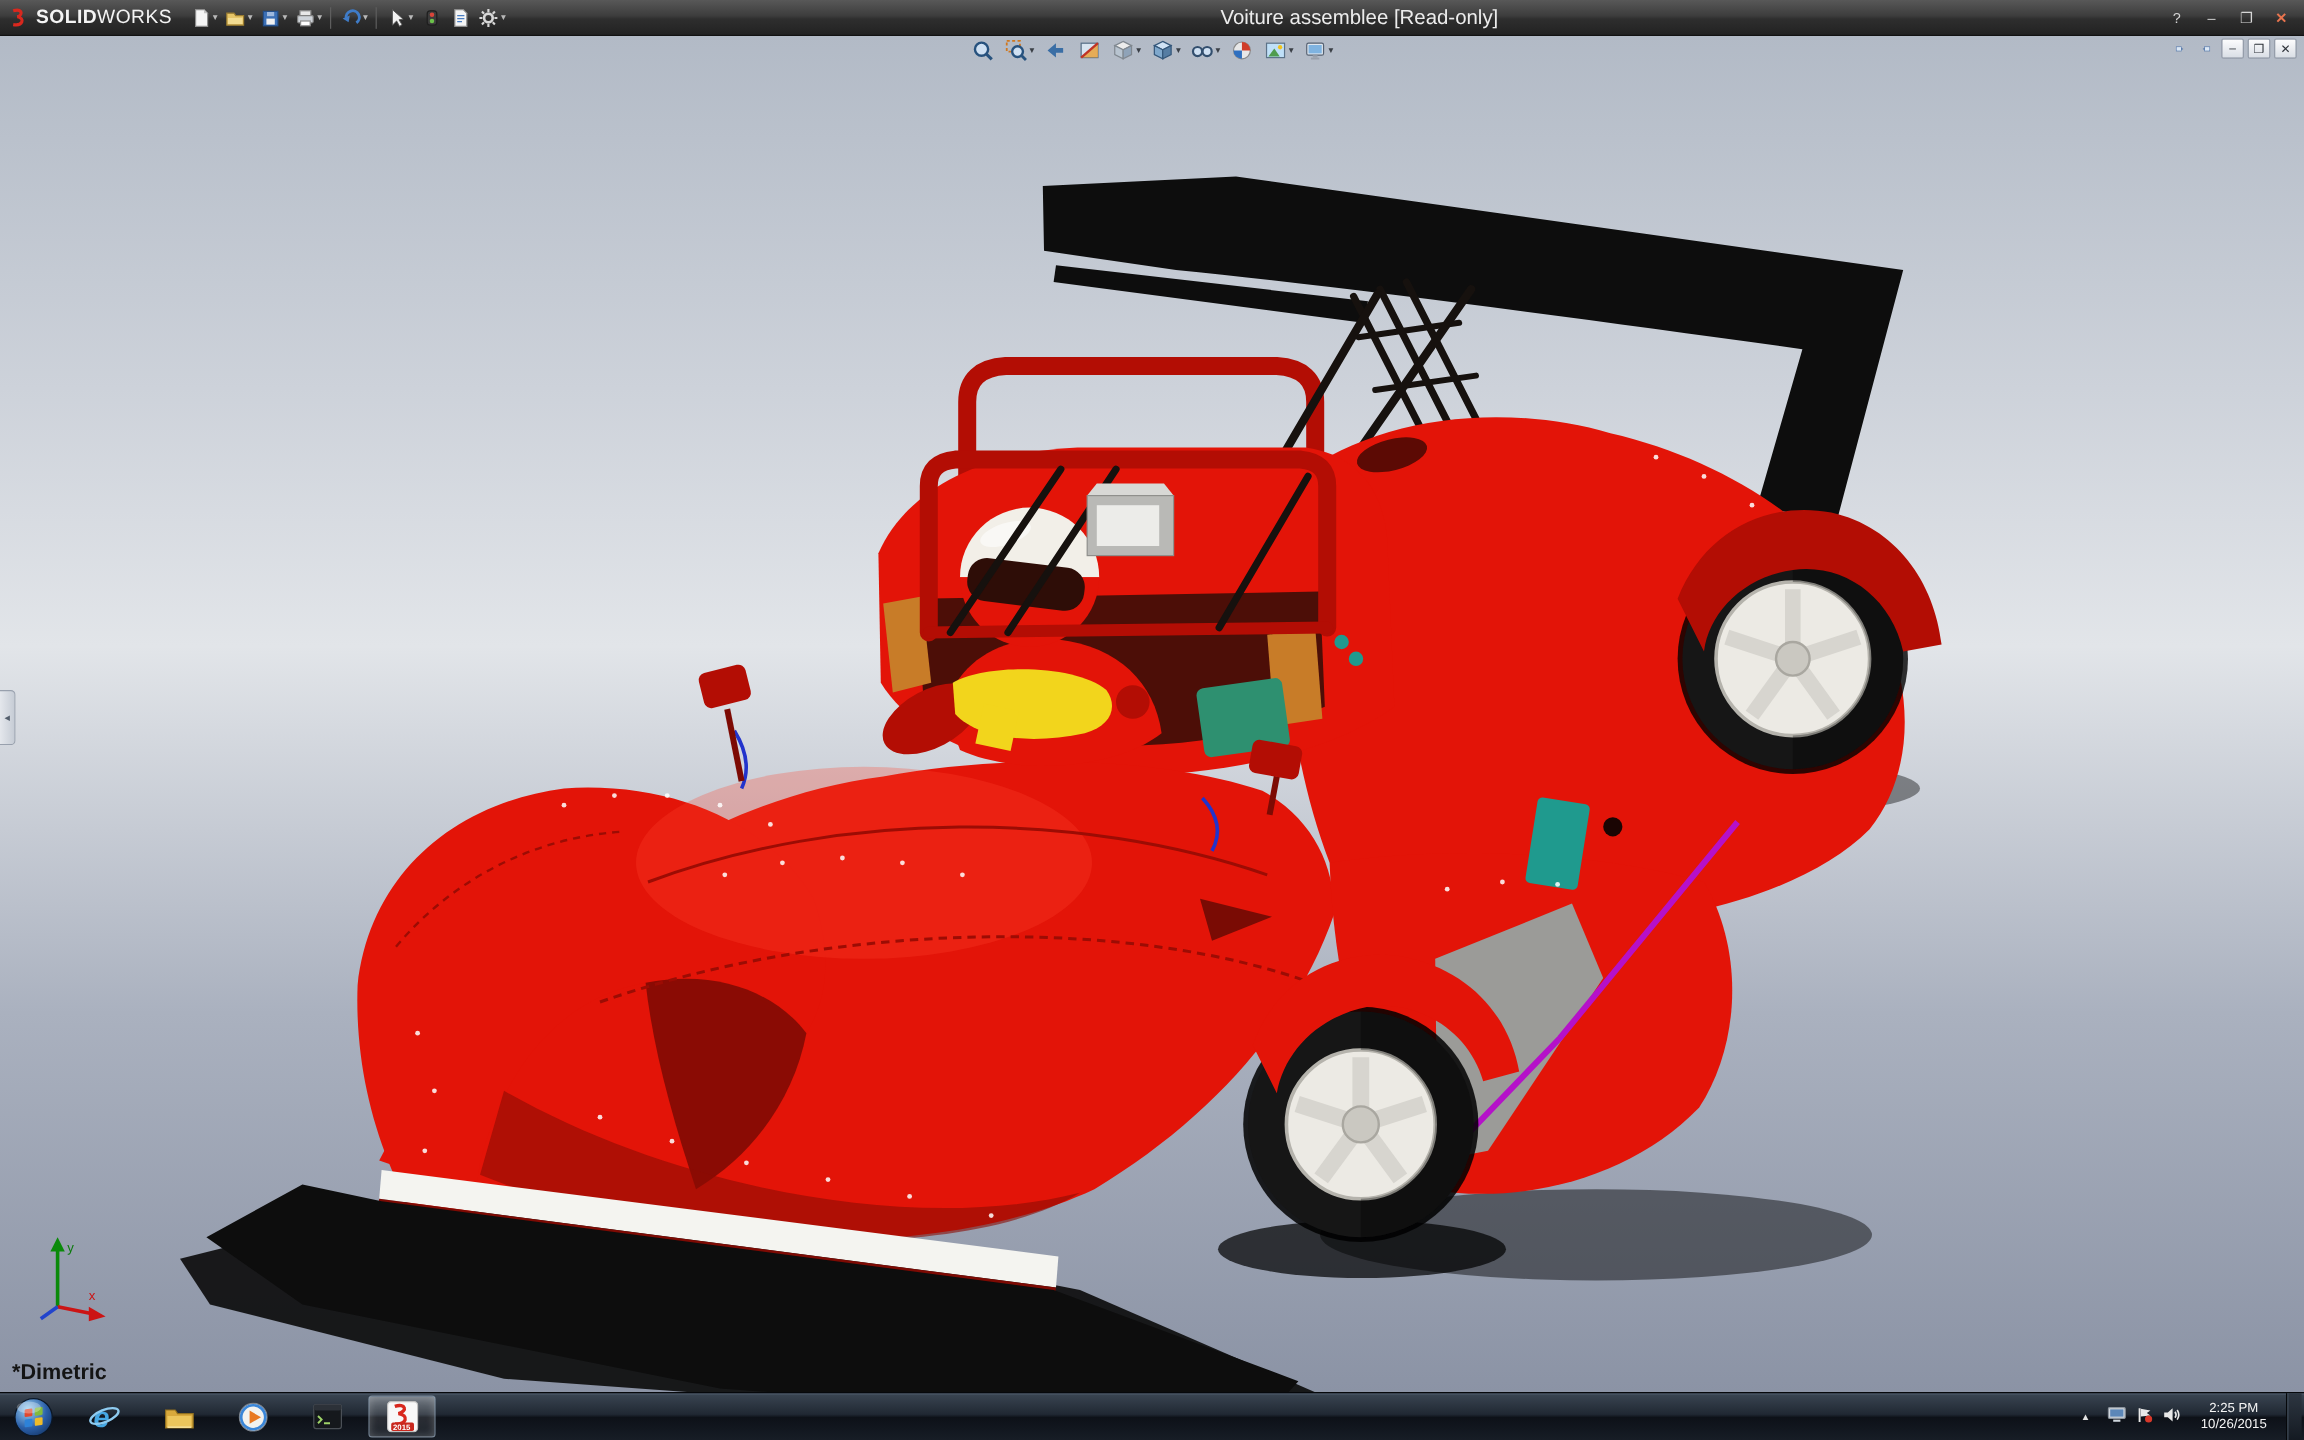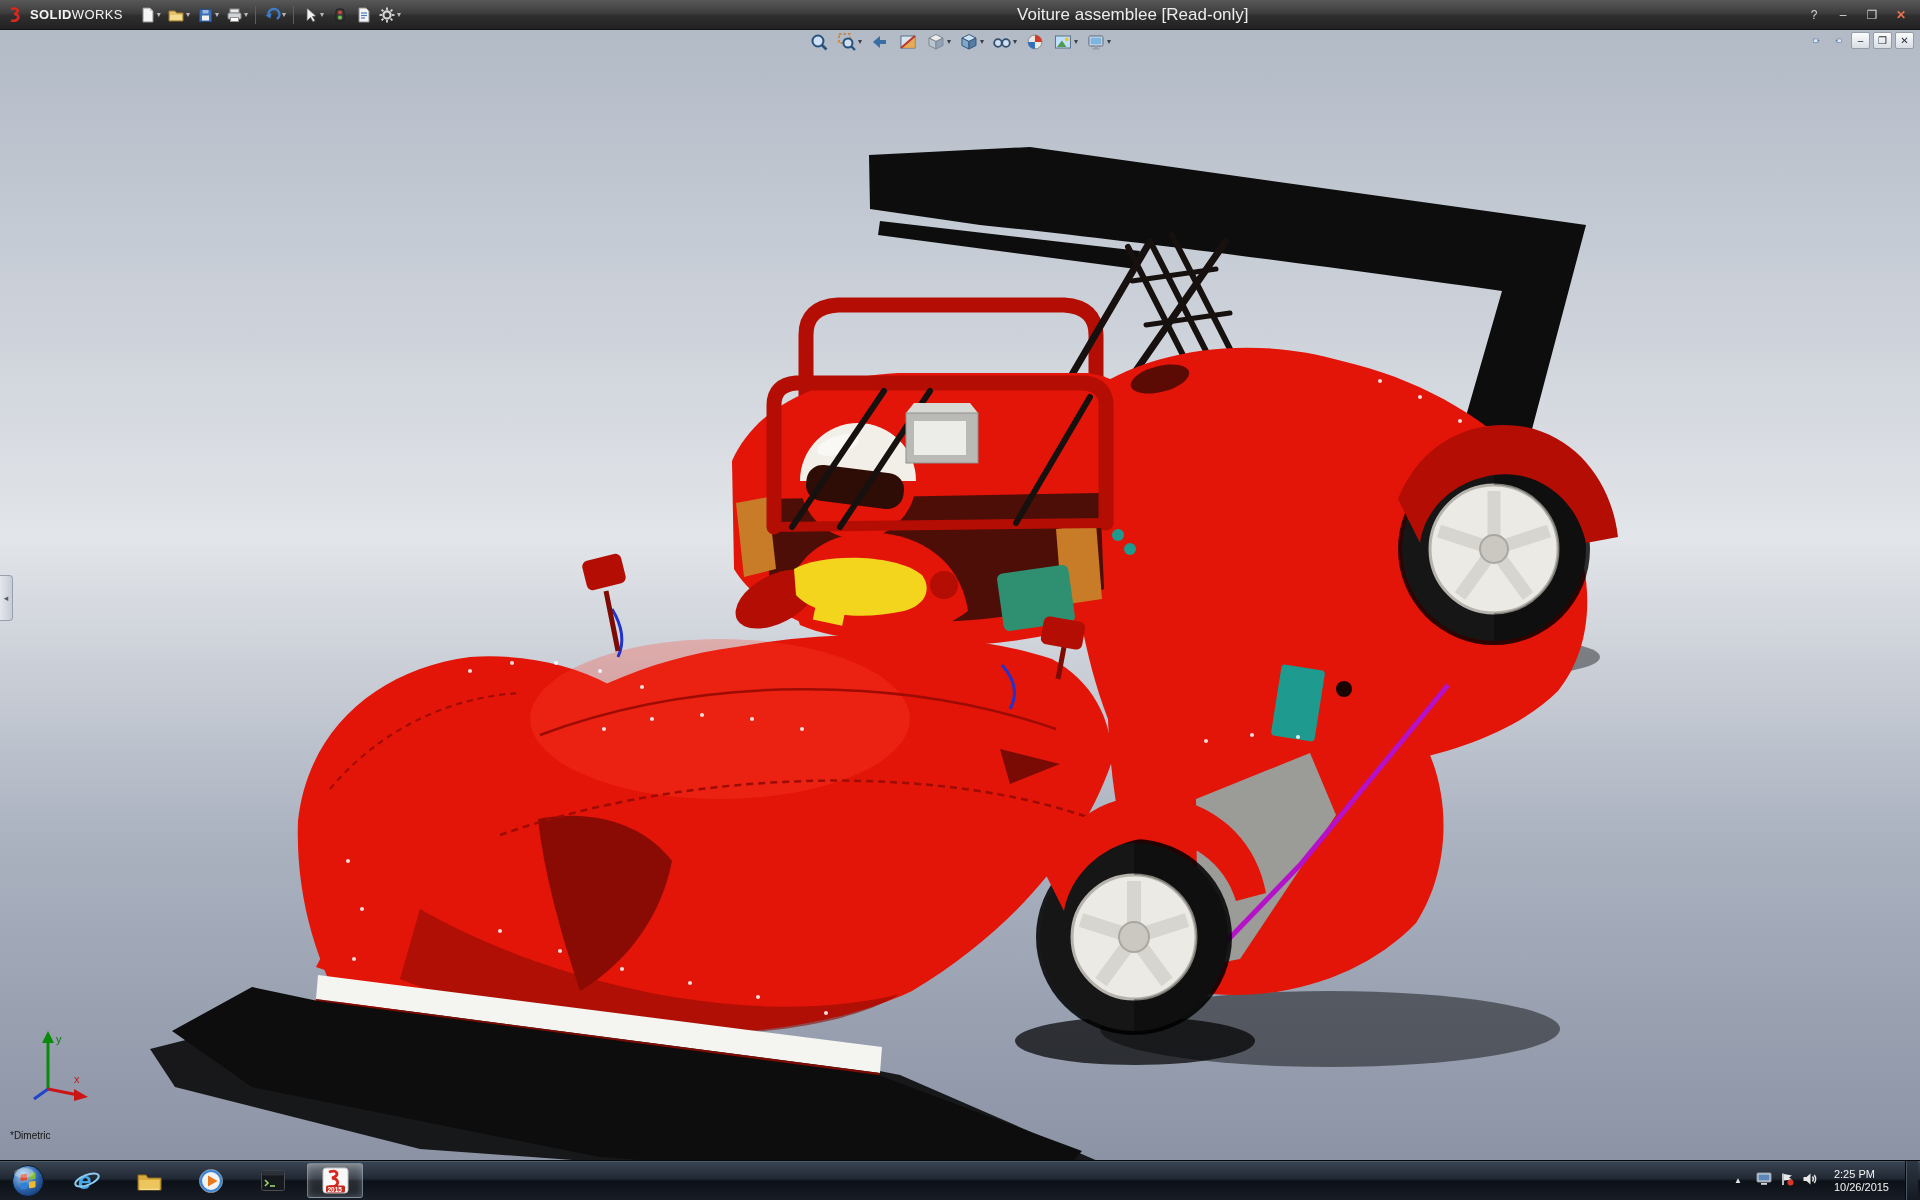--- a/index.html
+++ b/index.html
@@ -4,21 +4,21 @@
 <style>
   html,body{margin:0;padding:0;}
   body{width:1920px;height:1200px;overflow:hidden;font-family:"Liberation Sans",sans-serif;background:#000;}
   .screen{position:relative;width:1920px;height:1200px;}
 
   
   .titlebar{position:absolute;top:0;left:0;right:0;height:29px;display:flex;align-items:center;
     background:linear-gradient(180deg,#585858 0%,#3d3d3d 45%,#2e2e2e 55%,#222 100%);
     border-bottom:1px solid #121212;color:#e8e8e8;z-index:30;}
   .brand{display:flex;align-items:center;gap:5px;padding:0 12px 0 8px;}
-  .brand-text{font-size:13px;letter-spacing:.4px;color:#f4f4f4;}
+  .brand-text{font-size:16px;letter-spacing:.4px;color:#f4f4f4;}
   .brand-bold{font-weight:bold;}
   .tb-btn{display:flex;align-items:center;gap:1px;height:24px;padding:0 3px;background:transparent;border:none;cursor:default;}
   .tb-caret{color:#b8b8b8;font-size:8px;line-height:8px;}
   .tb-sep{width:1px;height:18px;background:#5e5e5e;margin:0 4px;}
   .tb-title{position:absolute;left:59%;transform:translateX(-50%);font-size:17px;color:#ececec;white-space:nowrap;}
   .win-controls{margin-left:auto;display:flex;align-items:center;gap:3px;padding-right:6px;}
   .wc-btn{width:26px;height:20px;display:flex;align-items:center;justify-content:center;background:transparent;border:none;color:#d6d6d6;font-size:12px;}
   .wc-close{color:#e8744e;font-weight:bold;}
 
   
@@ -33,34 +33,34 @@
   .doc-controls{position:absolute;top:3px;right:6px;display:flex;gap:3px;z-index:6;}
   .dc-btn{width:19px;height:17px;display:flex;align-items:center;justify-content:center;font-size:10px;color:#2a2f36;
     background:linear-gradient(#fcfcfd,#d9dee5);border:1px solid #959daa;border-radius:2px;}
   .dc-btn.flat{background:transparent;border:none;}
 
   .collapse-tab{position:absolute;left:0;top:546px;width:11px;height:46px;z-index:6;display:flex;align-items:center;justify-content:center;
     background:linear-gradient(90deg,#e4e7ec,#c6ccd5);border:1px solid #98a0ad;border-left:none;border-radius:0 4px 4px 0;
     font-size:9px;color:#535e6c;}
 
   .triad{position:absolute;left:16px;bottom:52px;z-index:5;}
-  .view-label{position:absolute;left:10px;bottom:20px;z-index:5;font-size:10px;color:#141414;}
+  .view-label{position:absolute;left:10px;bottom:7px;z-index:5;font-size:18px;color:#141414;font-weight:bold;}
 
   
   .taskbar{position:absolute;bottom:0;left:0;right:0;height:39px;display:flex;align-items:stretch;z-index:30;
     background:linear-gradient(180deg,#3b4653 0%,#202833 45%,#0d1118 52%,#171d26 100%);
     border-top:1px solid #06080b;box-shadow:inset 0 1px 0 #4c5a6a;}
   .start-orb{width:56px;display:flex;align-items:center;justify-content:center;background:transparent;border:none;}
   .task-icons{display:flex;align-items:stretch;}
   .task-btn{width:56px;margin:2px 3px;display:flex;align-items:center;justify-content:center;background:transparent;border:1px solid transparent;border-radius:3px;position:relative;}
   .task-btn.active{background:linear-gradient(180deg,rgba(255,255,255,.30),rgba(255,255,255,.12) 50%,rgba(255,255,255,.05));
     border:1px solid rgba(150,170,190,.65);box-shadow:inset 0 0 7px rgba(255,255,255,.25);}
   .tray{margin-left:auto;display:flex;align-items:center;gap:8px;padding-right:2px;}
   .tray-caret{color:#e4e4e4;font-size:8px;}
-  .clock{color:#f4f4f4;font-size:11px;line-height:13px;text-align:left;padding:0 8px;}
+  .clock{color:#f4f4f4;font-size:11px;line-height:13px;text-align:center;padding:0 8px;}
   .show-desktop{width:12px;align-self:stretch;border-left:1px solid #05070a;box-shadow:inset 1px 0 0 #495664;
     background:linear-gradient(180deg,#2d3641,#141a22);}
 
   
   .f-red{fill:var(--car-red);} .f-red-d{fill:var(--car-red-dark);} .f-red-deep{fill:var(--car-red-deep);}
   .f-black{fill:var(--black-part);} .f-tire{fill:var(--tire);} .f-rim{fill:var(--rim);}
   .f-gray{fill:var(--gray-panel);} .f-teal{fill:var(--teal);}
   .f-orange{fill:var(--orange);} .f-yellow{fill:var(--collar-yellow);} .f-helm{fill:var(--helmet-white);}
   .f-visor{fill:var(--visor);} .f-white{fill:#f4f4f0;}
   .tube{stroke:var(--car-red-dark);fill:none;stroke-linecap:round;}

